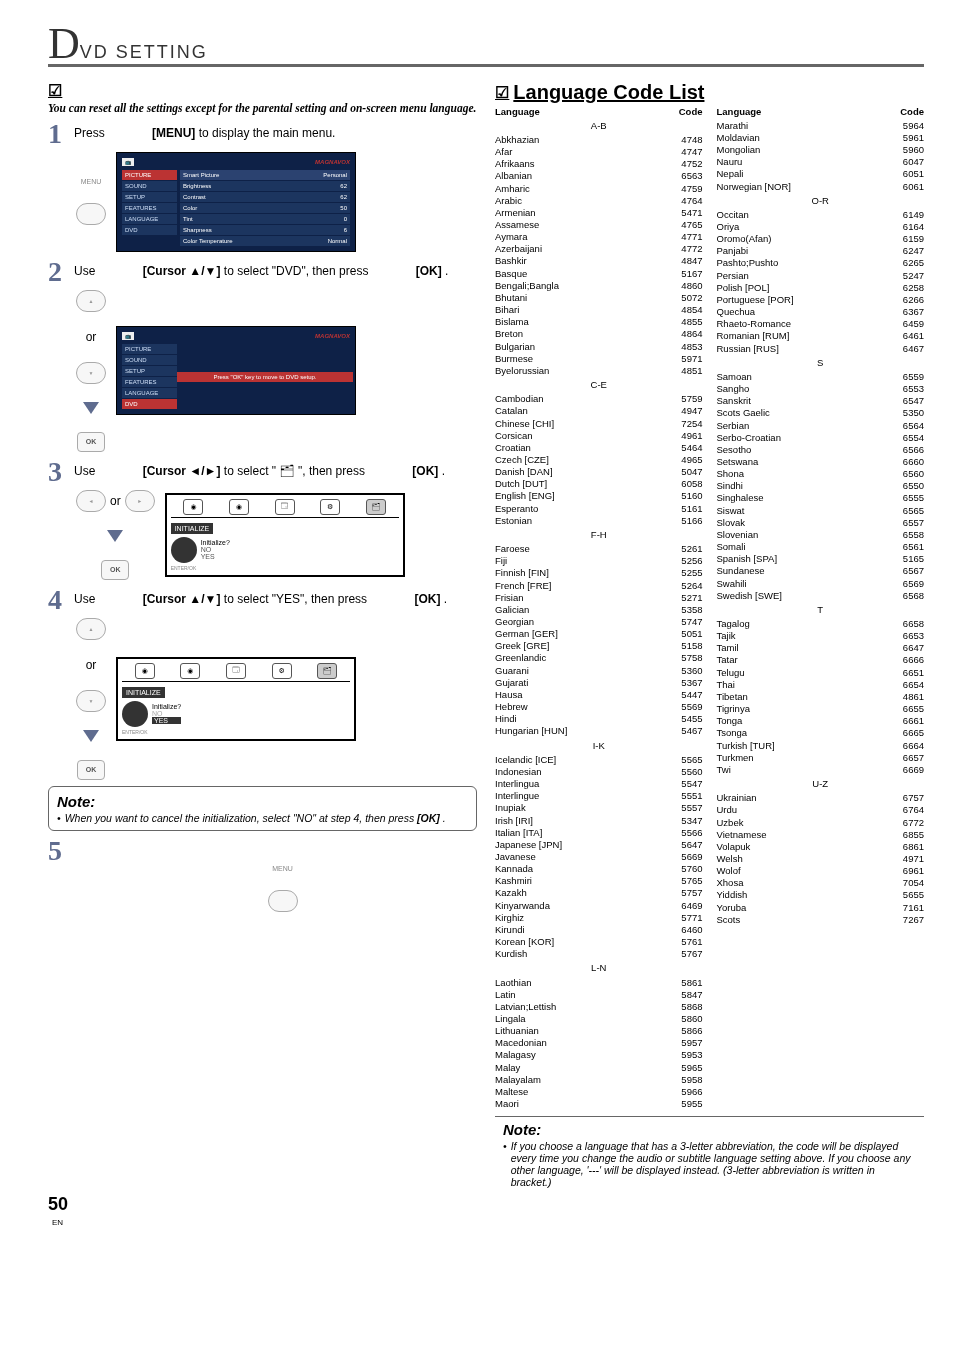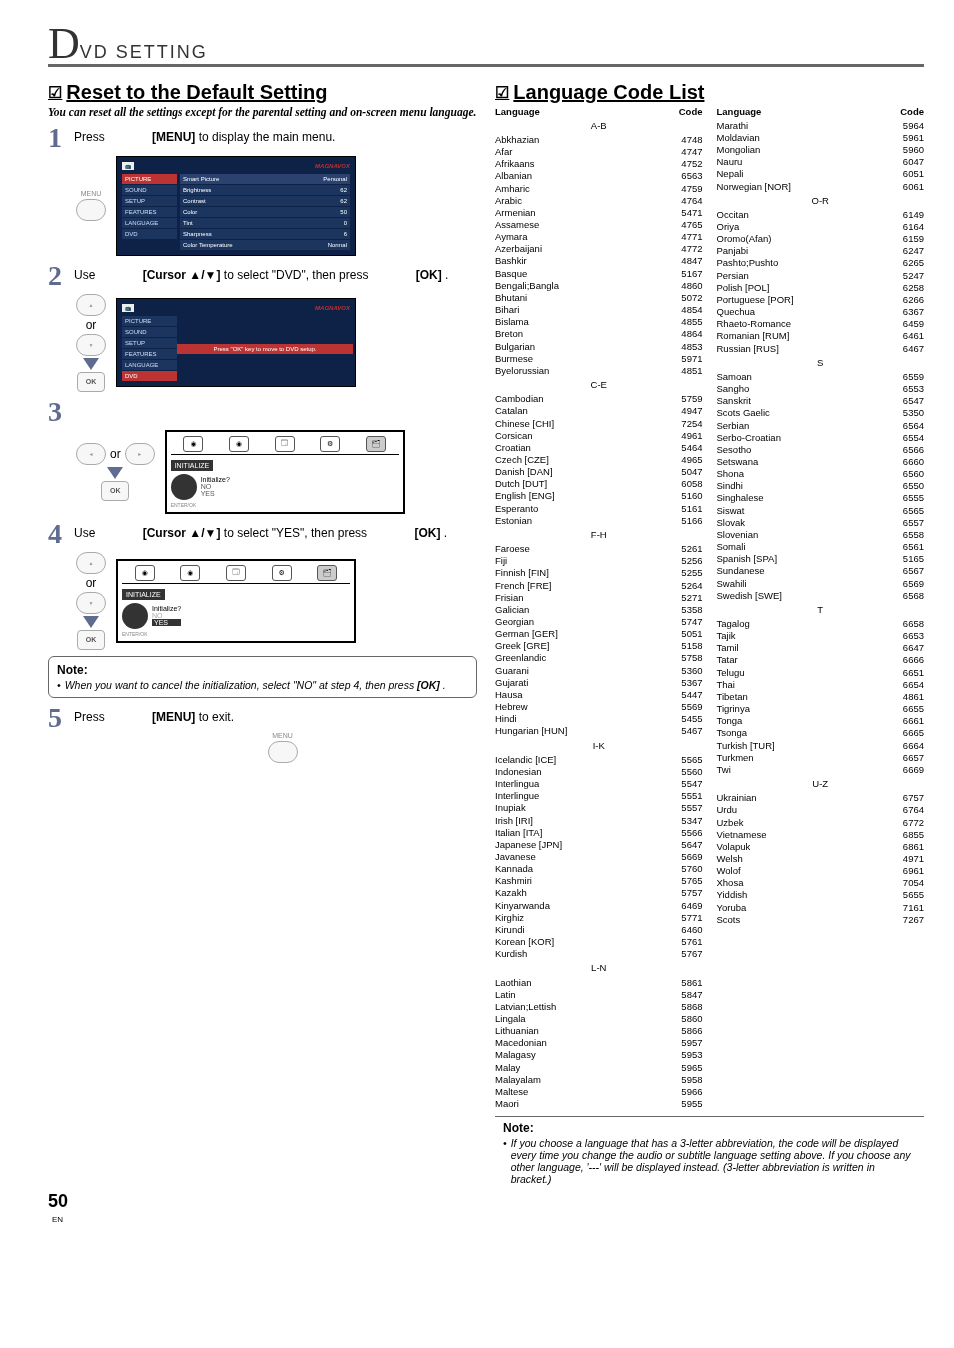--- a/index.html
+++ b/index.html
@@ -59,21 +59,21 @@
     font-size: 28px;
     font-weight: bold;
     color: #5f6c8f;
     line-height: 1;
     min-width: 18px;
   }
   .step-text { font-size: 12px; padding-top: 6px; flex:1;}
   .step-text b { font-weight: bold; padding-left: 44px; }
   .diagram-row { display:flex; gap:10px; align-items:center; margin: 4px 0 4px 28px;}
   .remote-box {
-    display:flex; flex-direction:column; align-items:center; gap:2px;
+    display:flex; flex-direction:column; align-items:center; gap:18px;
   }
   .remote-circle {
     width:28px; height:20px; border:1px solid #aaa; border-radius:12px;
     background:#f7f7f7; display:flex; align-items:center; justify-content:center;
     font-size:5px; color:#999;
   }
   .ok-btn {
     width:26px; height:18px; border:1px solid #aaa; border-radius:4px;
     background:#f7f7f7; display:flex; align-items:center; justify-content:center;
     font-size:7px; font-weight:bold; color:#555;
@@ -114,21 +114,21 @@
   .osd-body { display:flex; gap:4px; align-items:center;}
   .dpad {
     width:26px; height:26px; background:#333; border-radius:50%;
     position:relative; font-size:5px; color:#fff;
   }
   .osd-q { font-size:7px; }
   .note-box {
     border:1px solid #666; border-radius:6px; padding:6px 8px;
     margin-top:6px; font-size:10.5px;
   }
-  .note-title { font-weight:bold; font-size:12px; margin-bottom:2px;}
+  .note-title { font-style:italic; font-weight:bold; font-size:15px; margin-bottom:2px;}
   .note-box p, .note-li { font-style:italic; margin:0;}
   .note-li { display:flex; gap:4px;}
   .lang-table { display:flex; gap:14px; font-size:9.5px; line-height:1.28;}
   .lang-col { flex:1; }
   .lang-hdr { display:flex; justify-content:space-between; font-weight:bold;
     border-bottom:none; margin-bottom:2px;}
   .lang-group { text-align:center; font-weight:normal; margin:2px 0;}
   .lang-row { display:flex; justify-content:space-between; }
   .page-num { font-size:18px; font-weight:bold; margin-top:12px;}
   .page-en { font-size:8px; margin-left:4px;}
@@ -139,21 +139,20 @@
 <div class="header">
   <span class="header-d">D</span>
   <span class="header-text">VD  SETTING</span>
 </div>
 
 <div class="columns">
 
   <div class="left">
     <div class="section-title">
       <span class="check">☑</span>
-      <span>Reset to the Default Setting</span>
     </div>
     <div class="intro">You can reset all the settings except for the parental setting and on-screen menu language.</div>
 
     <div class="step">
       <div class="step-num">1</div>
       <div class="step-text">
         <span>Press </span>
         <b>[MENU]</b>
         <span> to display the main menu.</span>
       </div>
@@ -245,20 +244,29 @@
             </div>
           <div class="tv-main" style="display:flex;align-items:center;justify-content:center;">
             <div class="tv-row hl" style="width:100%; justify-content:center;">Press "OK" key to move to DVD setup.</div>
           </div>
         </div>
       </div>
     </div>
 
     <div class="step">
       <div class="step-num">3</div>
+      <div class="step-text">
+        <span>Use </span>
+        <b>[Cursor ◄/►]</b>
+        <span> to select " </span>
+        <span>🗂</span>
+        <span> ", then press </span>
+        <b>[OK]</b>
+        <span>.</span>
+      </div>
     </div>
     <div class="diagram-row">
       <div class="remote-box">
         <div style="display:flex;gap:4px;align-items:center;">
           <div class="remote-circle">◄</div>
           <div class="or-label">or</div>
           <div class="remote-circle">►</div>
         </div>
         <div class="arrow-down"></div>
         <div class="ok-btn">OK</div>
@@ -330,25 +338,20 @@
         <span>
           <span>When you want to cancel the initialization, select "NO" at step 4, then press </span>
           <b style="font-style:italic;">[OK]</b>
           <span>.</span>
         </span>
       </div>
     </div>
 
     <div class="step">
       <div class="step-num">5</div>
-      <div class="step-text">
-        <span>Press </span>
-        <b>[MENU]</b>
-        <span> to exit.</span>
-      </div>
     </div>
     <div style="margin-left:40px;">
       <div class="remote-box">
         <div style="font-size:7px;color:#888;">MENU</div>
         <div class="remote-circle"></div>
       </div>
     </div>
 
   </div>
 

